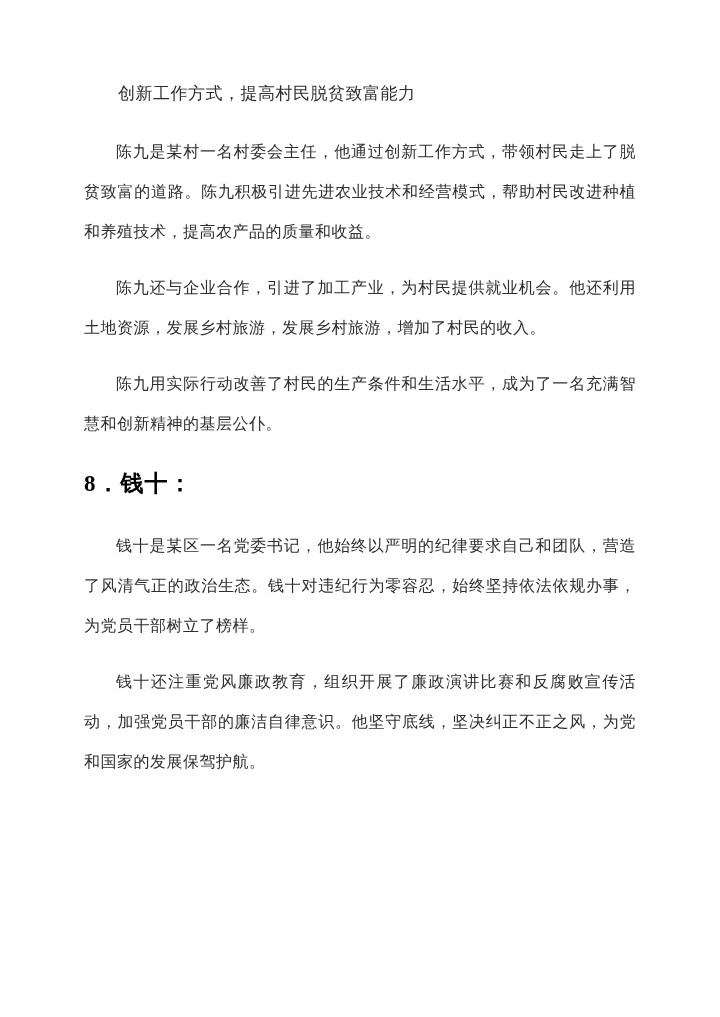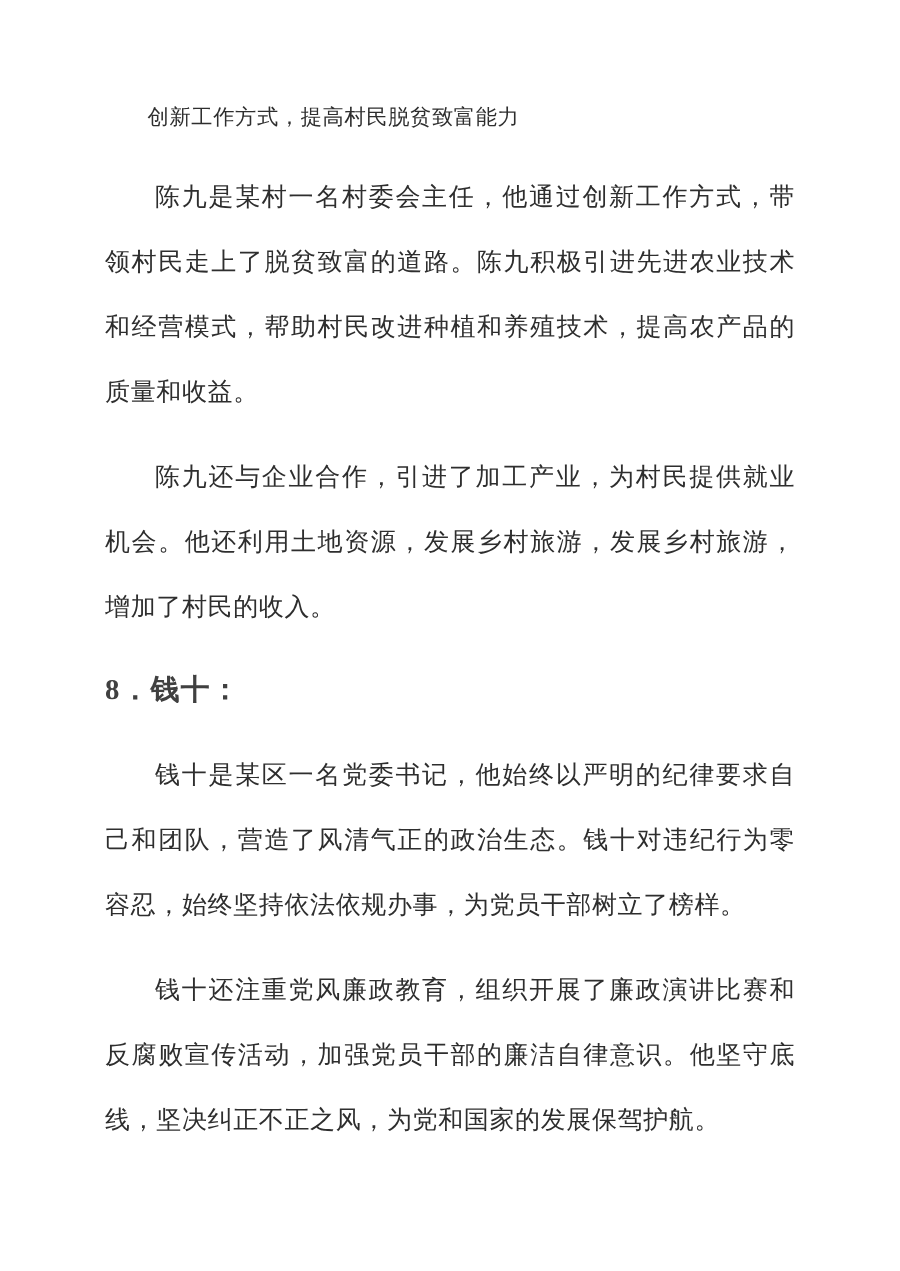--- a/index.html
+++ b/index.html
@@ -16,55 +16,56 @@
   }
   .page {
     box-sizing: border-box;
     width: 720px;
     height: 772px;
     background: #ffffff;
     padding: 72px 84px 40px 84px;
   }
   .para {
     margin: 0 0 16px 0;
-    font-size: 20px;
-    line-height: 52px;
+    font-size: 16px;
+    line-height: 40px;
     text-indent: 2em;
     text-align: justify;
     text-justify: inter-ideograph;
     letter-spacing: 0.5px;
   }
   .subtitle {
     margin: 0 0 16px 0;
     font-size: 17px;
     line-height: 44px;
     text-indent: 2em;
     letter-spacing: 0.5px;
   }
   .heading {
     margin: 6px 0 18px 0;
     font-size: 23px;
     font-weight: bold;
     line-height: 48px;
     text-indent: 0;
-    color: #404040;
+    color: #000000;
     letter-spacing: 1px;
   }
 </style>
 </head>
 <body>
 
 <div class="page">
 
   <p class="subtitle">创新工作方式，提高村民脱贫致富能力</p>
 
   <p class="para">陈九是某村一名村委会主任，他通过创新工作方式，带领村民走上了脱贫致富的道路。陈九积极引进先进农业技术和经营模式，帮助村民改进种植和养殖技术，提高农产品的质量和收益。</p>
 
   <p class="para">陈九还与企业合作，引进了加工产业，为村民提供就业机会。他还利用土地资源，发展乡村旅游，发展乡村旅游，增加了村民的收入。</p>
 
+  <p class="para">陈九用实际行动改善了村民的生产条件和生活水平，成为了一名充满智慧和创新精神的基层公仆。</p>
 
   <h2 class="heading">8．钱十：</h2>
 
 
   <p class="para">钱十是某区一名党委书记，他始终以严明的纪律要求自己和团队，营造了风清气正的政治生态。钱十对违纪行为零容忍，始终坚持依法依规办事，为党员干部树立了榜样。</p>
 
   <p class="para">钱十还注重党风廉政教育，组织开展了廉政演讲比赛和反腐败宣传活动，加强党员干部的廉洁自律意识。他坚守底线，坚决纠正不正之风，为党和国家的发展保驾护航。</p>
 
 </div>
 

